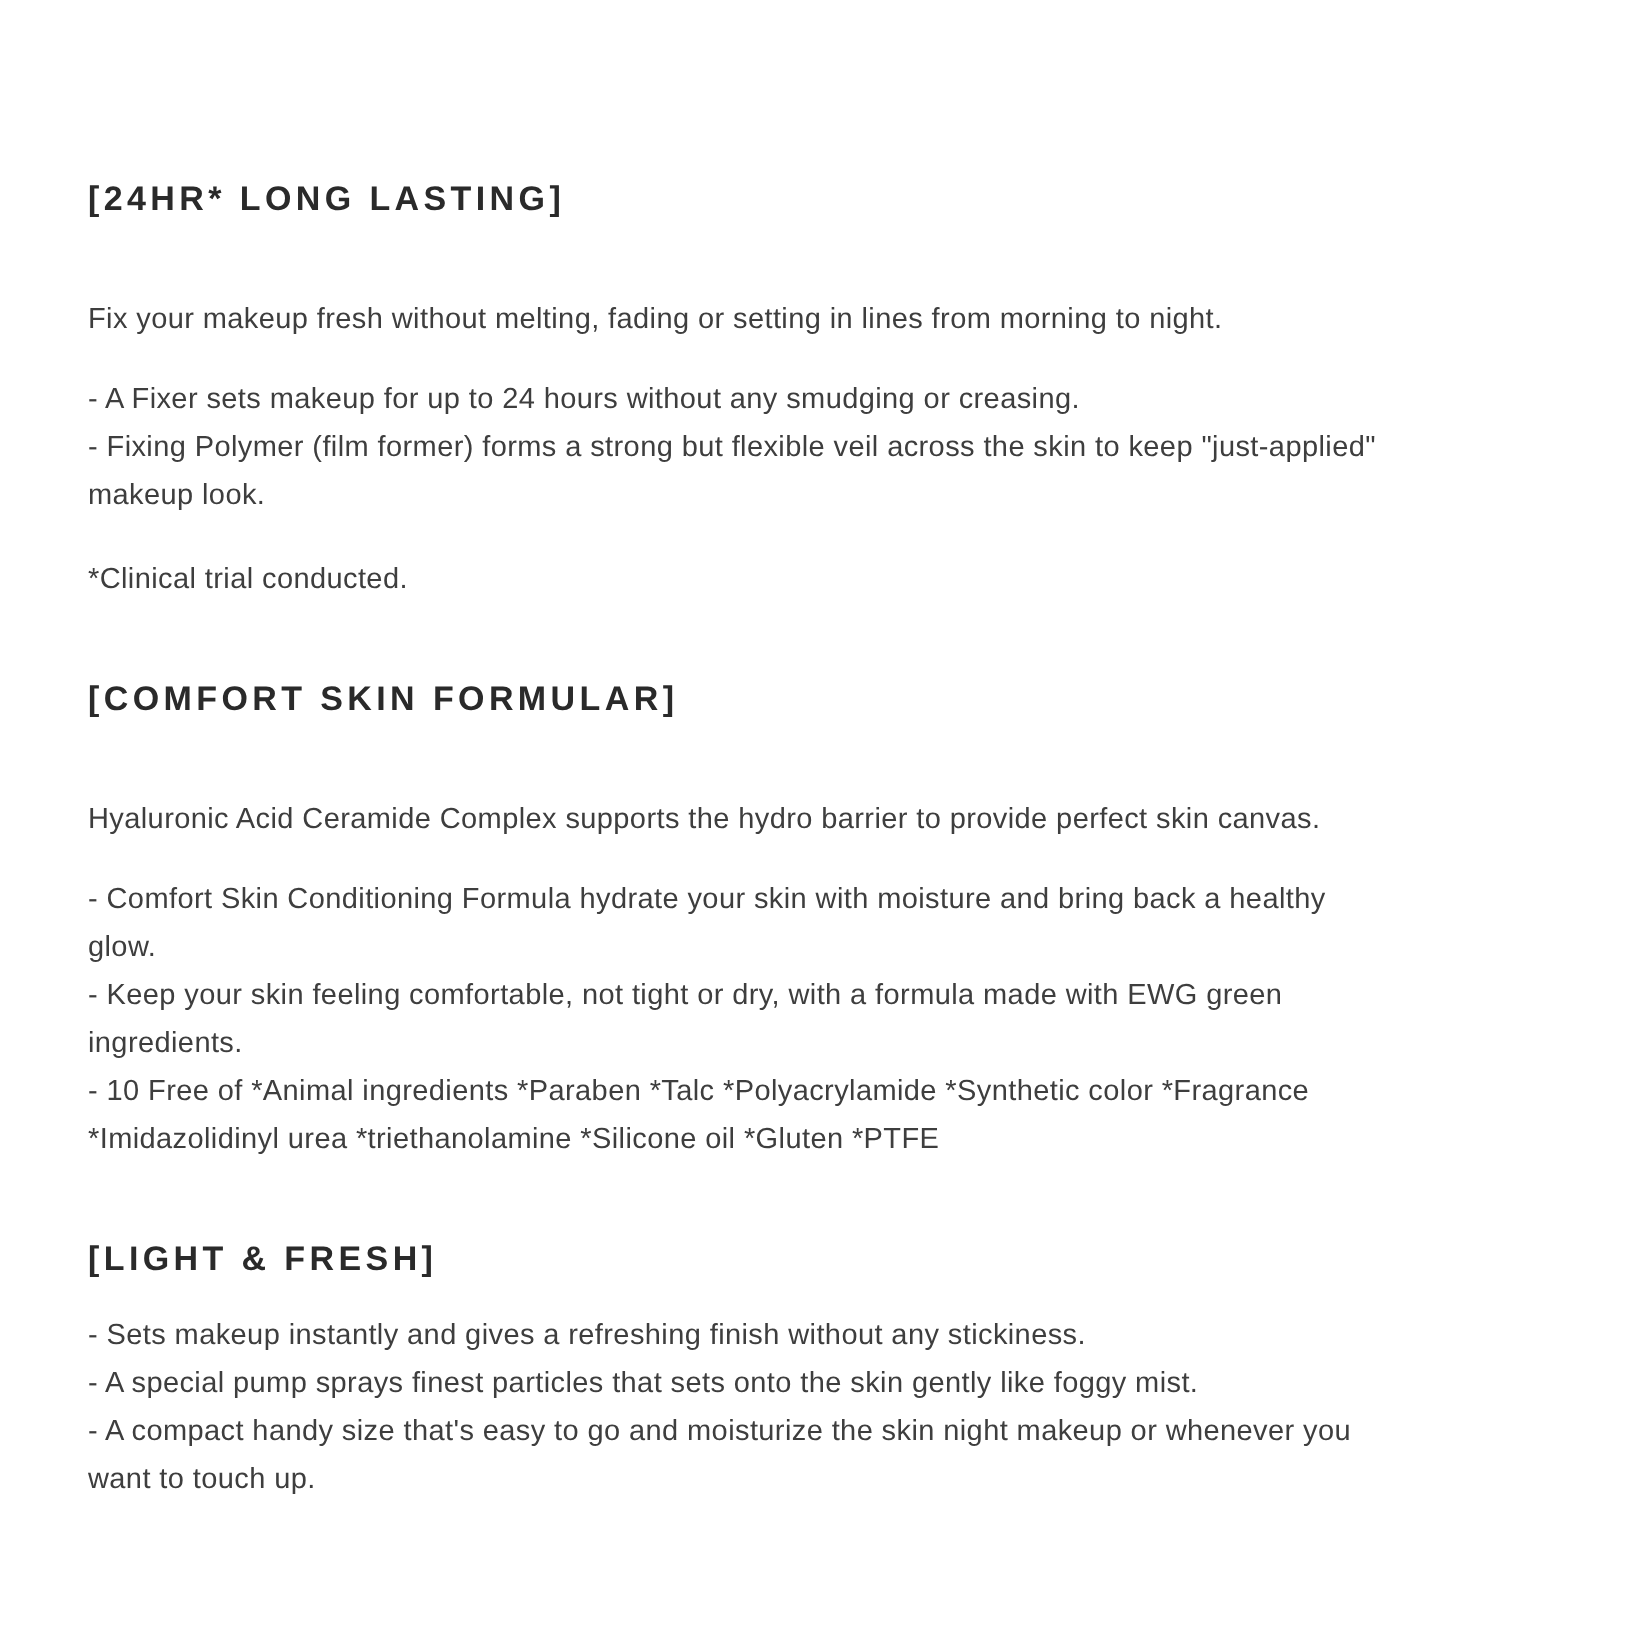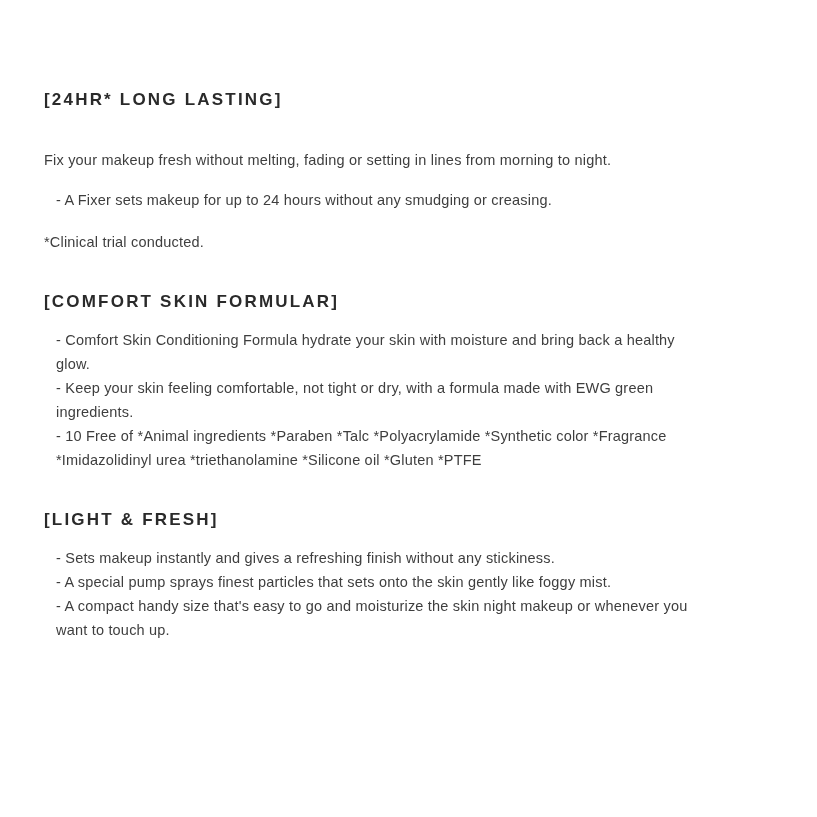--- a/index.html
+++ b/index.html
@@ -34,42 +34,43 @@
     font-size: 14.5px;
     line-height: 24px;
     letter-spacing: 0.2px;
     color: #3e3e3e;
   }
   .intro {
     margin-top: 38px;
   }
   .bullets {
     margin-top: 16px;
-    margin-left: 12px;
   }
   .footnote {
     margin-top: 18px;
   }
 </style>
 </head>
 <body>
 
 <div class="page">
 
   <section>
     <h2>[24HR* LONG LASTING]</h2>
     <p class="intro">Fix your makeup fresh without melting, fading or setting in lines from morning to night.</p>
     <div class="bullets">
       <p>- A Fixer sets makeup for up to 24 hours without any smudging or creasing.</p>
+      <p>- Fixing Polymer (film former) forms a strong but flexible veil across the skin to keep "just-applied" makeup look.</p>
     </div>
     <p class="footnote">*Clinical trial conducted.</p>
   </section>
 
   <section>
     <h2>[COMFORT SKIN FORMULAR]</h2>
+    <p class="intro">Hyaluronic Acid Ceramide Complex supports the hydro barrier to provide perfect skin canvas.</p>
     <div class="bullets">
       <p>- Comfort Skin Conditioning Formula hydrate your skin with moisture and bring back a healthy glow.</p>
       <p>- Keep your skin feeling comfortable, not tight or dry, with a formula made with EWG green ingredients.</p>
       <p>- 10 Free of *Animal ingredients *Paraben *Talc *Polyacrylamide *Synthetic color *Fragrance *Imidazolidinyl urea *triethanolamine *Silicone oil *Gluten *PTFE</p>
     </div>
   </section>
 
   <section>
     <h2>[LIGHT &amp; FRESH]</h2>
     <div class="bullets">

